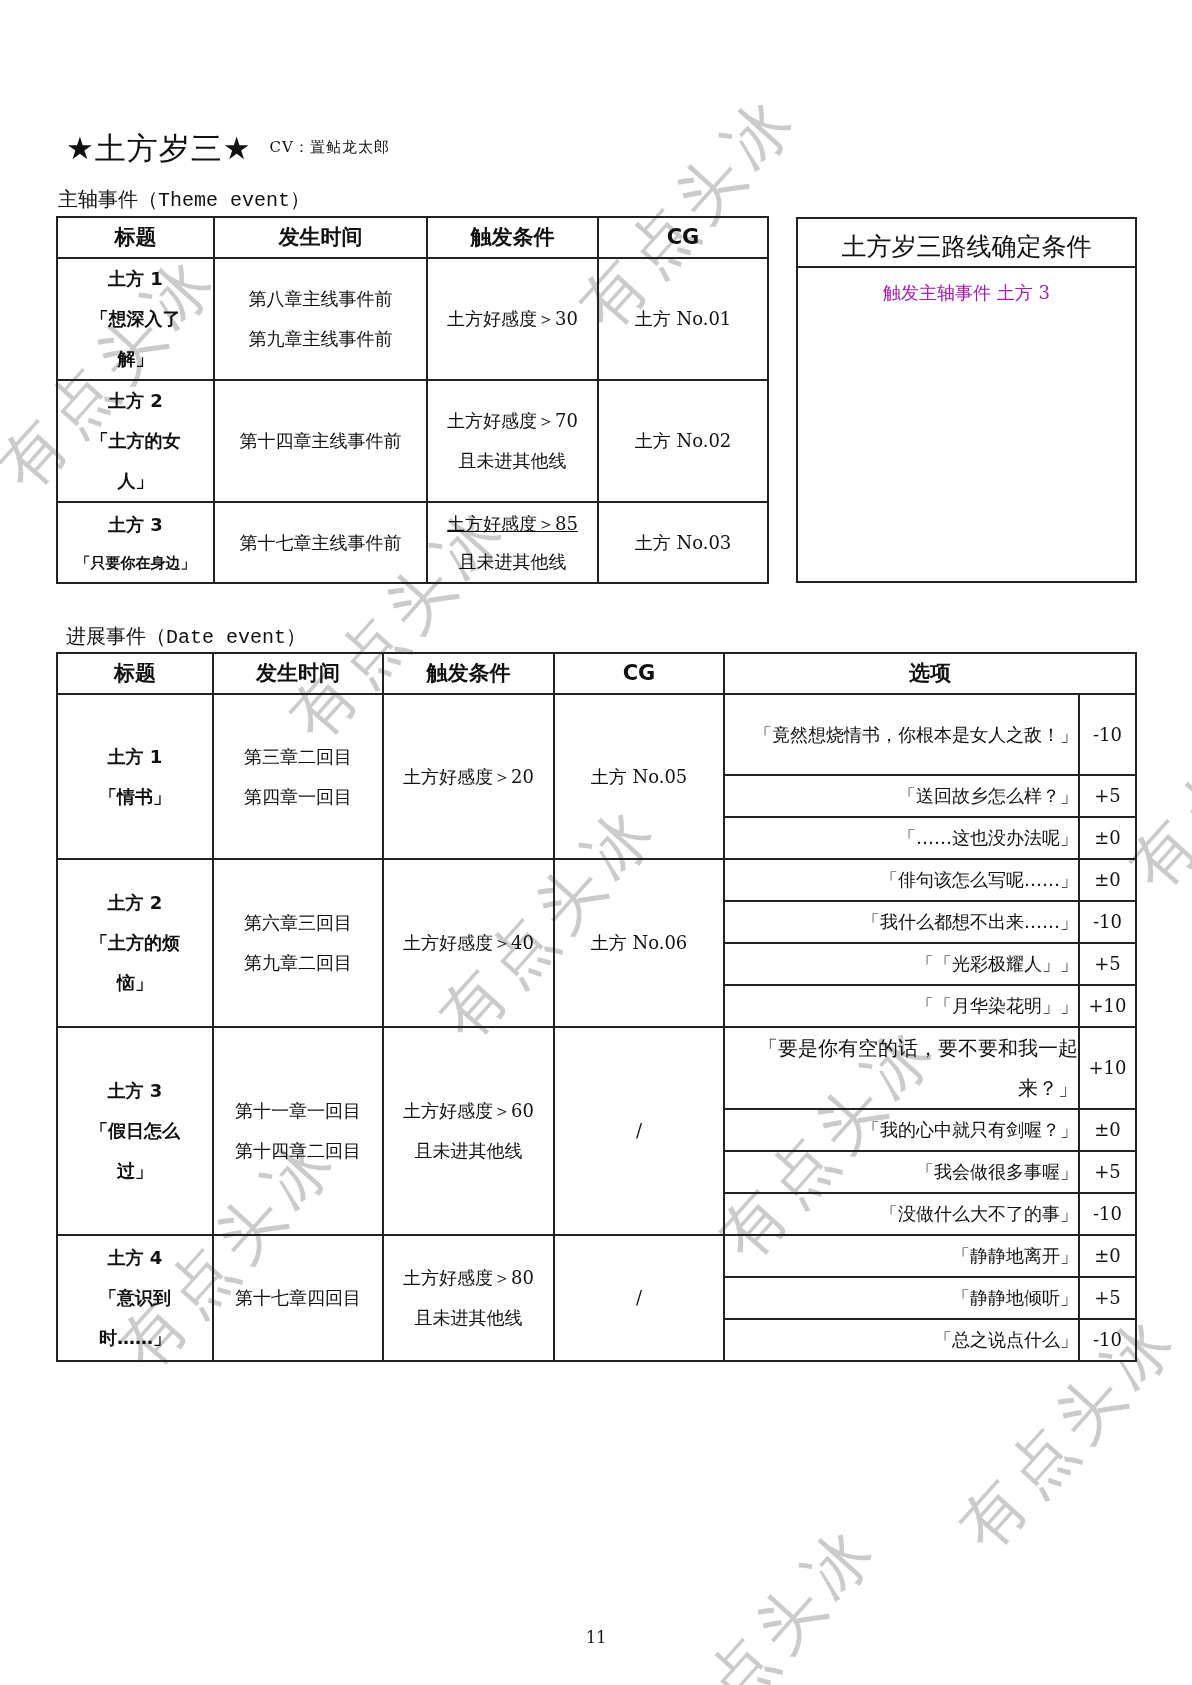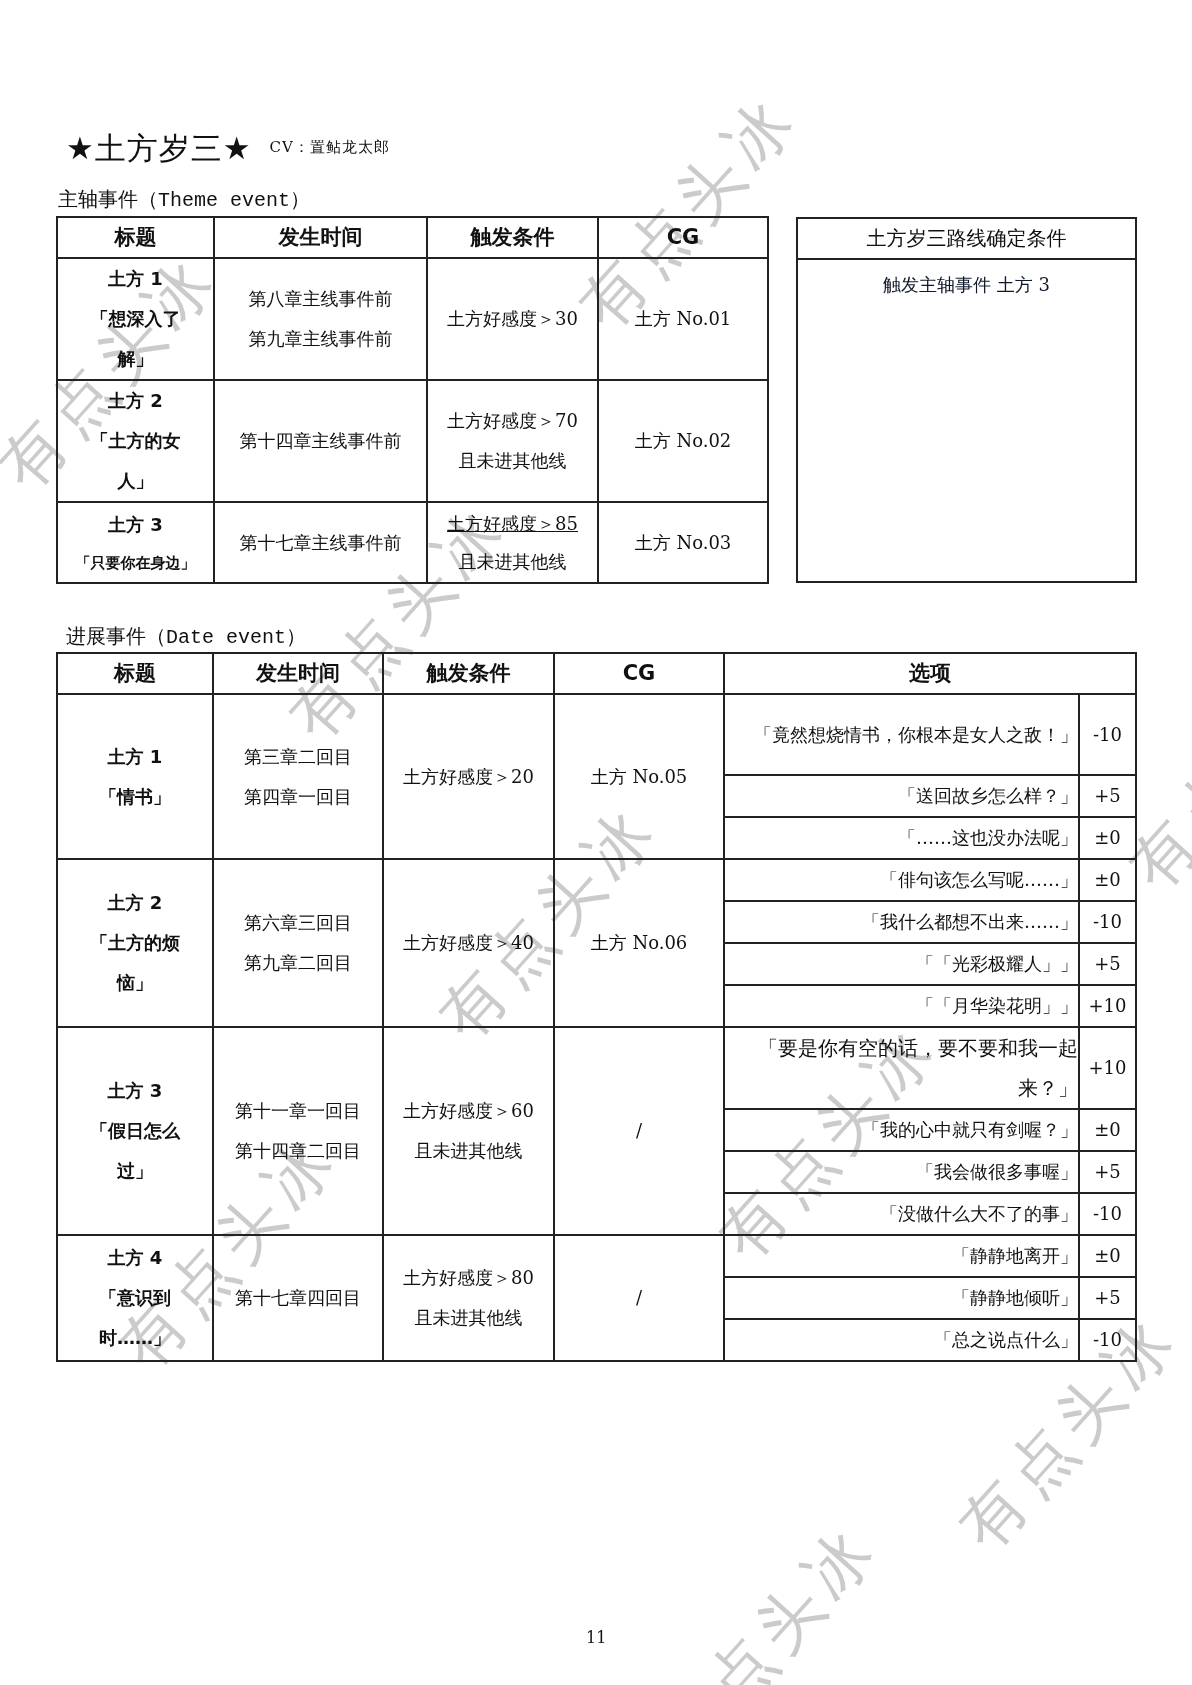--- a/index.html
+++ b/index.html
@@ -13,22 +13,22 @@
     table { border-collapse: collapse; position: absolute; table-layout: fixed; }
     td, th { border: 2px solid #222; text-align: center; vertical-align: middle; padding: 0; font-size: 18px; line-height: 40px; }
     th { font-family: "DejaVu Sans", sans-serif; font-weight: bold; font-size: 21px; height: 39px; line-height: 39px; }
     .bold { font-weight: bold; font-family: "DejaVu Sans", sans-serif; font-size: 18px; }
     .small { font-size: 15px; }
     .opt { text-align: right; padding-left: 10px; font-size: 18px; }
     .opt.small-opt { font-size: 20px; line-height: 40px; }
     .val { font-size: 18px; }
     .line { display: block; }
     .route-box { left: 796px; top: 217px; width: 337px; height: 362px; border: 2px solid #222; }
-    .route-head { height: 39px; border-bottom: 2px solid #222; text-align: center; font-size: 20px; line-height: 39px; font-family: Liberation Sans, sans-serif; }
-    .route-red { color: #0f172a; text-align: center; font-size: 18px; margin-top: 6px; line-height: 38px; }
+    .route-head { height: 39px; border-bottom: 2px solid #222; text-align: center; font-size: 25px; line-height: 39px; font-family: Liberation Sans, sans-serif; margin-top: 8px; }
+    .route-red { color: #a21caf; text-align: center; font-size: 18px; margin-top: 6px; line-height: 38px; }
     .route-body { font-size: 18px; line-height: 40px; padding: 0 10px; text-indent: 36px; }
     .page-num { left: 586px; top: 1628px; font-size: 16px; }
     .wm { position: absolute; color: rgba(160,160,160,0.55); font-size: 64px; font-family: "DejaVu Serif", serif;
           transform: rotate(-48deg); transform-origin: left top; white-space: nowrap; pointer-events: none; letter-spacing: 8px; }
   </style>
 </head>
 <body>
 
 <div class="wm" style="left:560px; top:290px;">有点头冰</div>
 <div class="wm" style="left:-20px; top:450px;">有点头冰</div>

